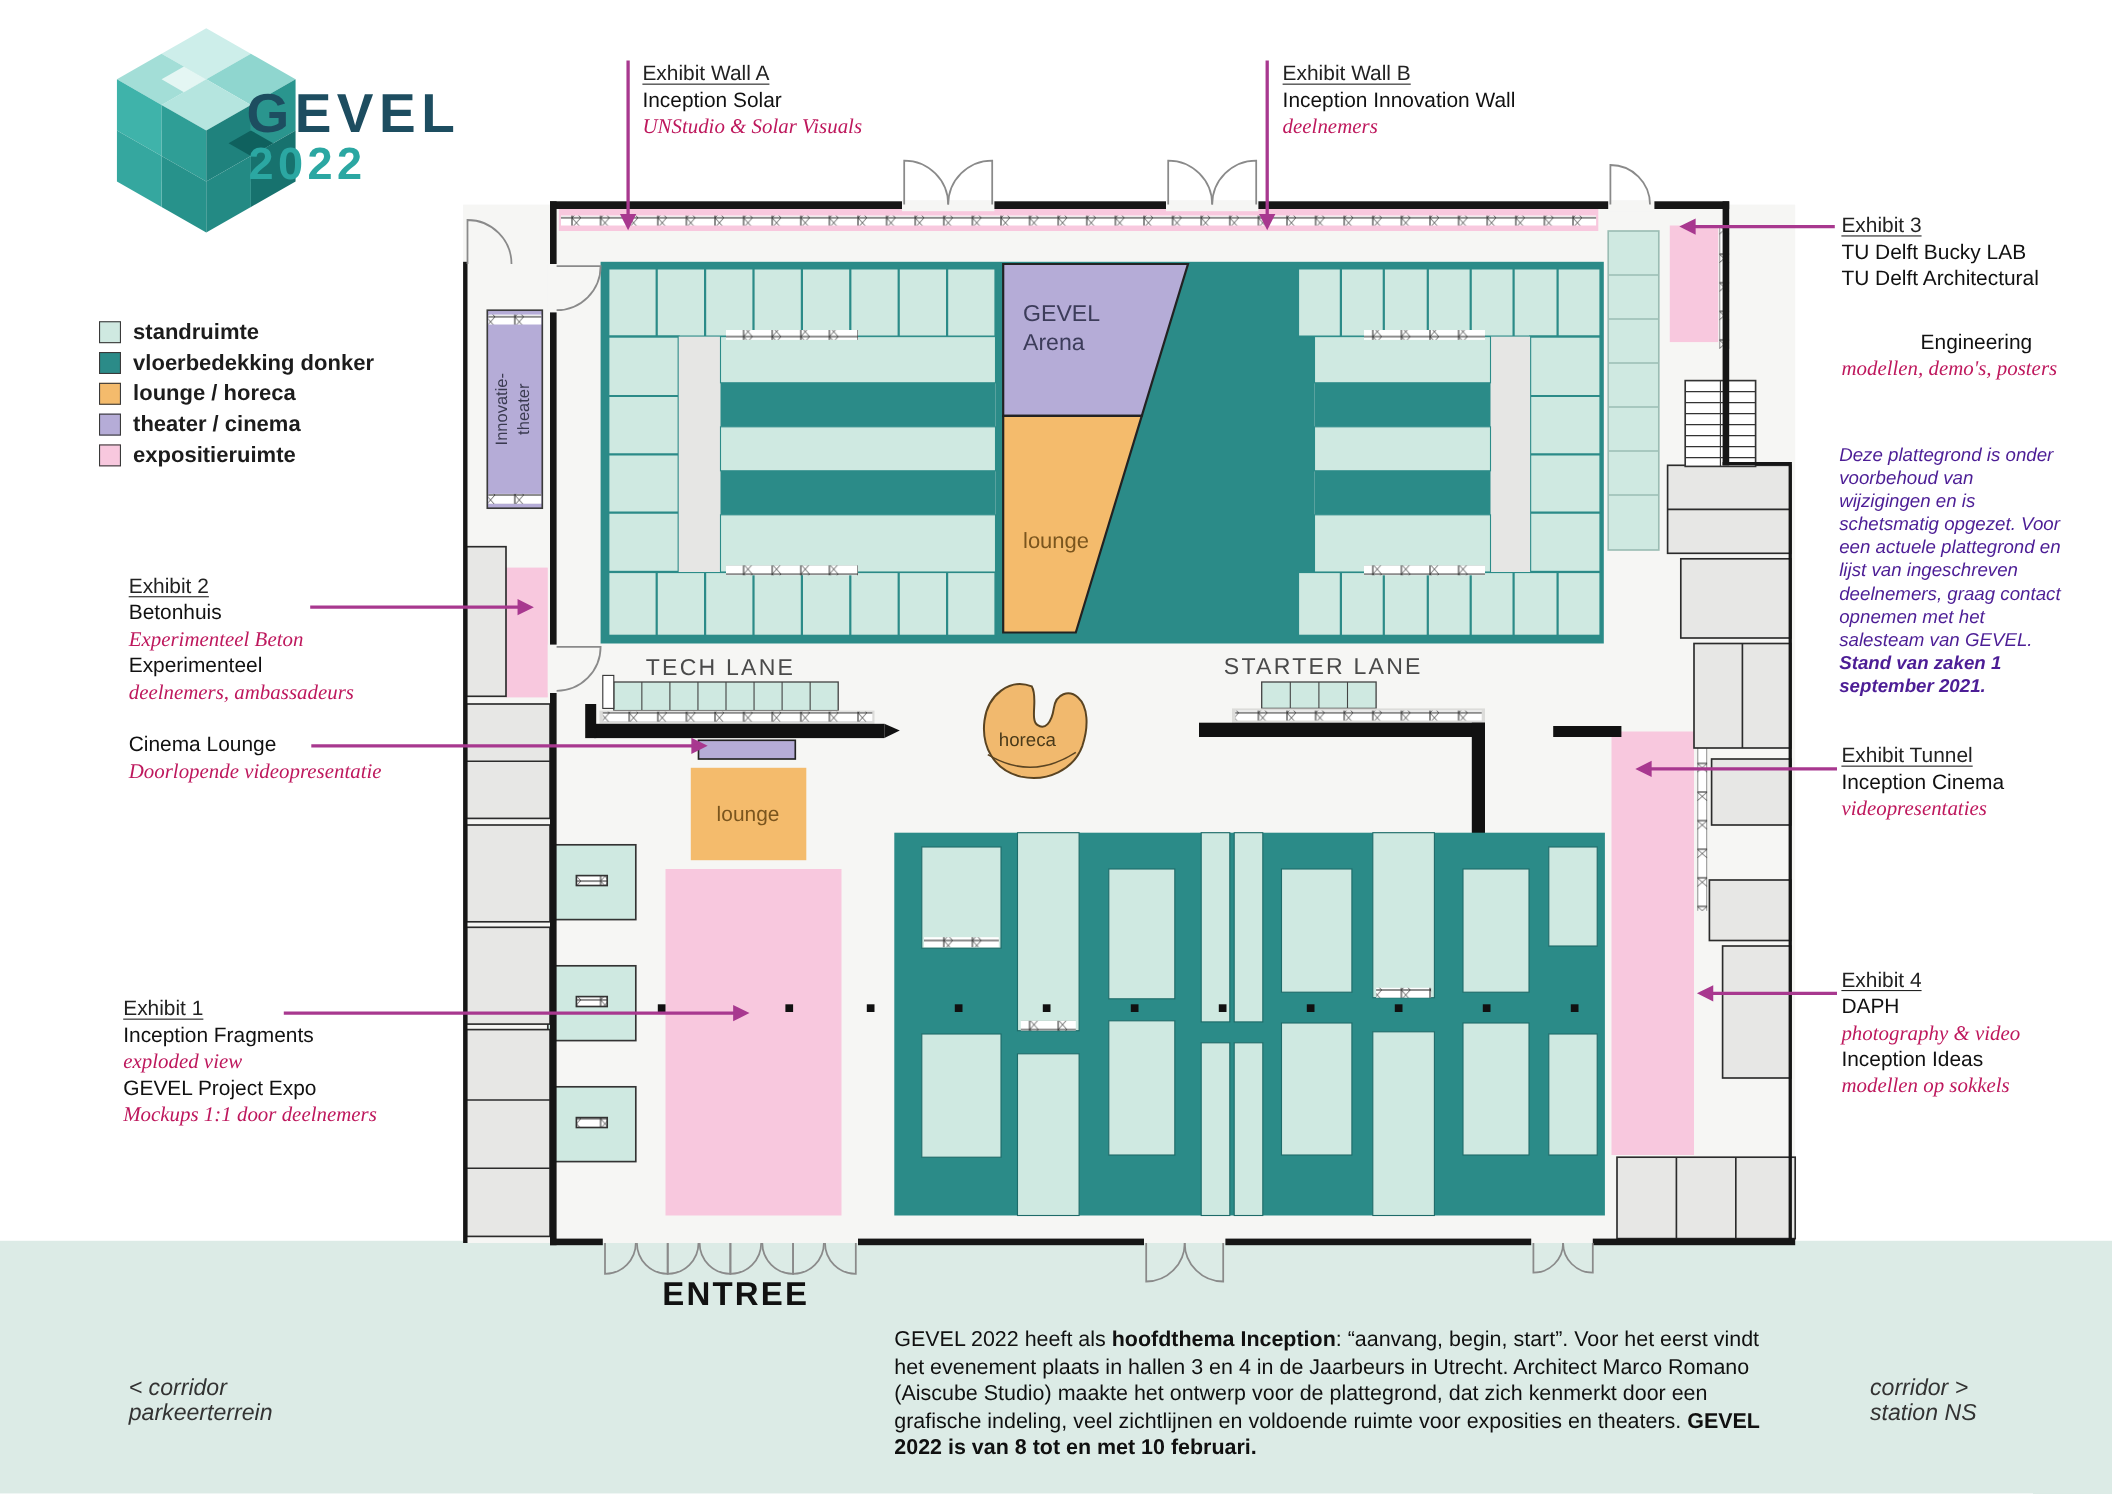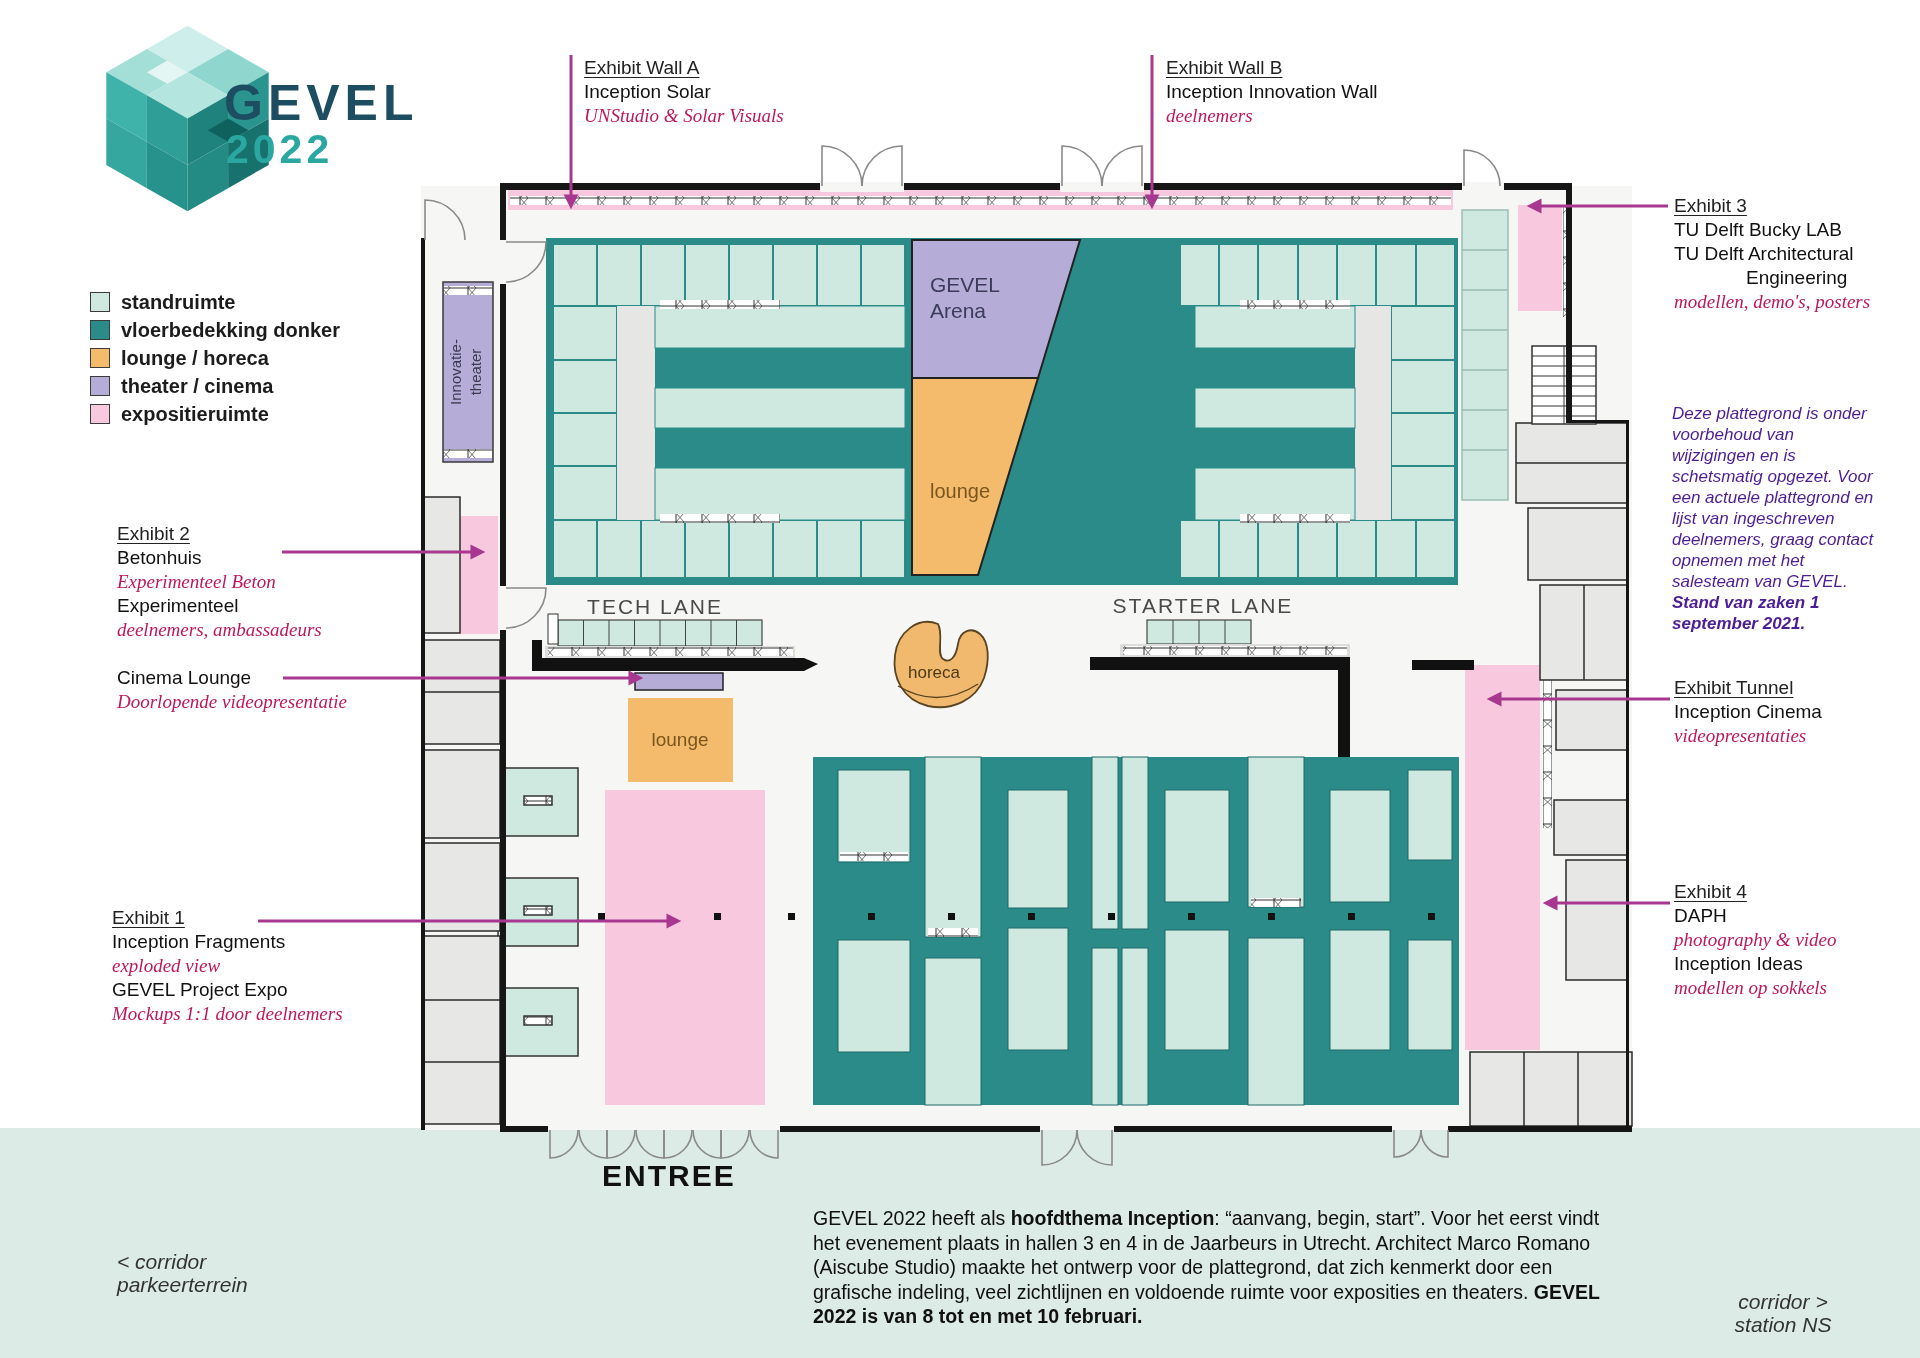--- a/index.html
+++ b/index.html
@@ -16,31 +16,31 @@
   
   .legend{position:absolute;left:90px;top:288px;}
   .legend-row{display:flex;align-items:center;height:28px;font-weight:bold;}
   .legend-swatch{width:20px;height:20px;border:1.4px solid #3a3a3a;margin-right:11px;box-sizing:border-box;}
   .legend-label{font-size:20px;color:#1c1c1c;}
   
   .callout{position:absolute;font-size:19px;line-height:24px;z-index:3;}
   .c-title{text-decoration:underline;text-underline-offset:3px;color:#222;}
   .c-bold{font-weight:normal;color:#111;}
   .c-italic{font-style:italic;color:#be185d;font-family:Liberation Serif, serif;}
-  .c-indent{padding-left:72px;}
+  .c-indent{padding-left:72px;margin-top:34px;}
   .callout-right{width:210px;}
   
   .notice{position:absolute;left:1672px;top:403px;width:208px;font-size:17px;line-height:21px;
           font-style:italic;color:#4c1d95;z-index:3;}
   
   .footer-para{position:absolute;left:813px;top:1206px;width:800px;font-size:19.5px;
                line-height:24.5px;color:#101010;z-index:3;}
   .corridor{position:absolute;font-style:italic;font-size:21px;line-height:23px;color:#333;z-index:3;}
   .corridor-left{left:117px;top:1250px;}
-  .corridor-right{left:1700px;top:1290px;width:166px;text-align:center;}
+  .corridor-right{left:1700px;top:1250px;width:166px;text-align:left;}
 </style>
 </head>
 <body>
 
 <div class="page">
 
   <div class="band"></div>
 
   <svg class="plan-svg" width="1920" height="1358" viewBox="0 0 1920 1358">
     <defs>

